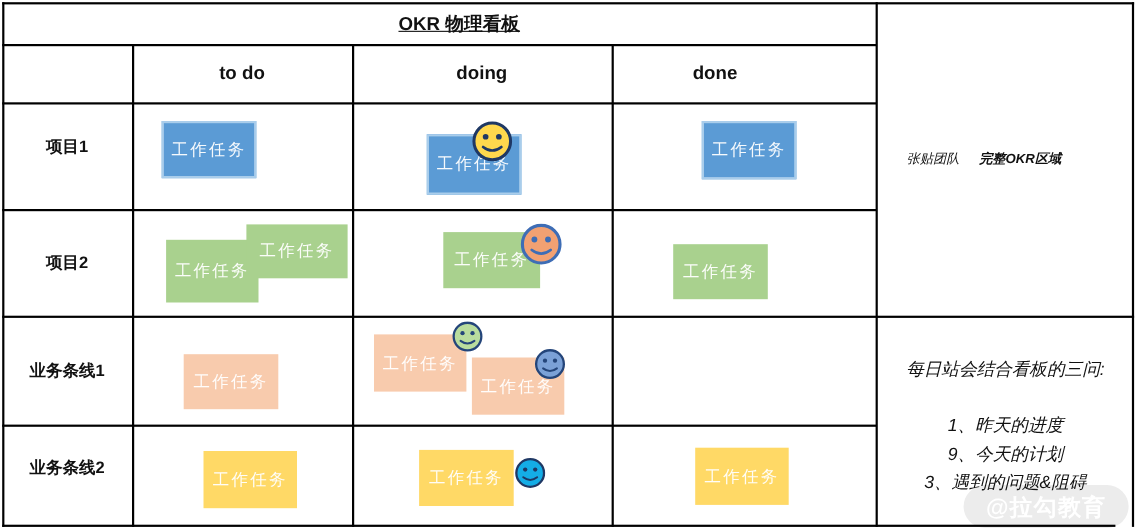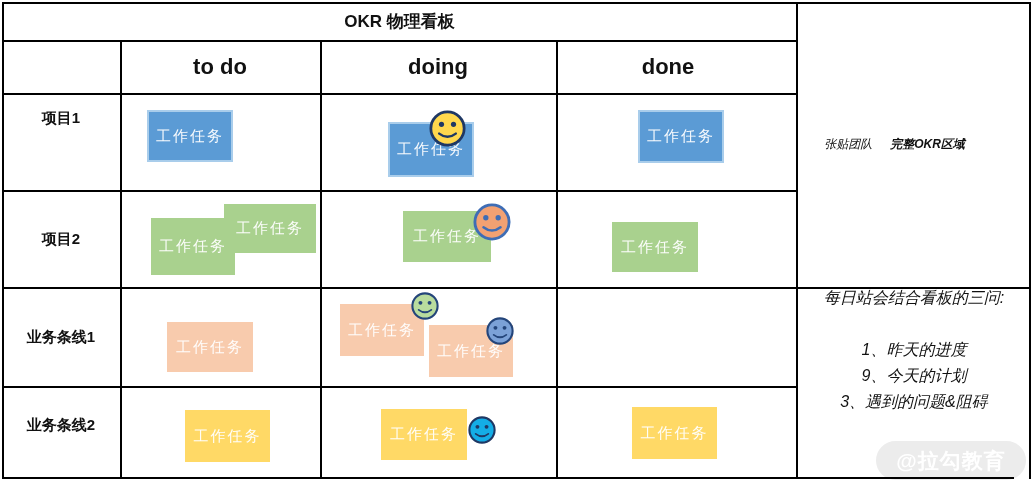--- a/index.html
+++ b/index.html
@@ -8,28 +8,28 @@
     width:1033px;height:483px;
     background:#ffffff;
     font-family:"Liberation Sans","DejaVu Sans",sans-serif;
     color:#111;
     overflow:hidden;
   }
   .line{position:absolute;background:#000;z-index:3;}
   .line.h{height:2px;}
   .line.v{width:2px;}
   .title-cell{
-    position:absolute;left:2px;top:2px;width:795px;height:38px;
+    position:absolute;left:20px;top:2px;width:795px;height:38px;
     display:flex;align-items:center;justify-content:center;
-    font-weight:bold;font-size:17px;z-index:4;
+    font-weight:bold;font-size:17px;z-index:4;text-decoration:underline;
   }
   .col-header{
     position:absolute;top:40px;height:54px;
     display:flex;align-items:center;justify-content:center;
-    font-weight:bold;font-size:22px;z-index:4;
+    font-weight:bold;font-size:17px;z-index:4;
   }
   .row-label{
     position:absolute;left:2px;width:118px;
     display:flex;align-items:center;justify-content:center;
     font-weight:bold;font-size:15px;z-index:4;
   }
   .card{
     position:absolute;
     display:flex;align-items:center;justify-content:center;
     color:rgba(255,255,255,0.95);
@@ -39,21 +39,21 @@
   .smiley{position:absolute;z-index:5;}
   .smiley svg{display:block;}
   .note-top{
     position:absolute;left:799px;top:2px;width:191px;height:285px;
     display:flex;align-items:center;justify-content:center;
     font-style:italic;font-size:12px;z-index:4;
   }
   .note-top .bold{font-weight:bold;margin-left:18px;}
   .note-bottom{
     position:absolute;left:799px;top:288px;width:230px;height:191px;
-    box-sizing:border-box;
+    box-sizing:border-box;padding-top:38px;
     text-align:center;font-style:italic;z-index:4;
   }
   .nb-title{font-size:16px;margin-bottom:28px;}
   .nb-item{font-size:16px;font-weight:normal;line-height:26px;}
   .watermark{
     position:absolute;left:876px;top:441px;width:150px;height:39px;
     background:#ECECEC;border-radius:20px;
     display:flex;align-items:center;justify-content:center;
     color:#ffffff;font-weight:bold;font-size:21px;letter-spacing:1px;
     z-index:1;
@@ -74,23 +74,23 @@
   <div class="line v" style="left:2px;top:2px;height:477px"></div>
   <div class="line v" style="left:120px;top:40px;height:439px"></div>
   <div class="line v" style="left:320px;top:40px;height:439px"></div>
   <div class="line v" style="left:556px;top:40px;height:439px"></div>
   <div class="line v" style="left:796px;top:2px;height:477px"></div>
   <div class="line v" style="left:1029px;top:2px;height:477px"></div>
 
   <div class="title-cell">OKR 物理看板</div>
   <div class="col-header" style="left:122px;width:196px">to do</div>
   <div class="col-header" style="left:322px;width:232px">doing</div>
-  <div class="col-header" style="left:550px;width:236px">done</div>
+  <div class="col-header" style="left:532px;width:236px">done</div>
 
-  <div class="row-label" style="top:80px;height:77px">项目1</div>
+  <div class="row-label" style="top:95px;height:77px">项目1</div>
   <div class="row-label" style="top:192px;height:95px">项目2</div>
   <div class="row-label" style="top:289px;height:97px">业务条线1</div>
   <div class="row-label" style="top:388px;height:74px">业务条线2</div>
 
   <div class="note-top">
     <span>张贴团队</span>
       <span class="bold">完整OKR区域</span>
   </div>
   <div class="note-bottom">
     <div class="nb-title">每日站会结合看板的三问:</div>

